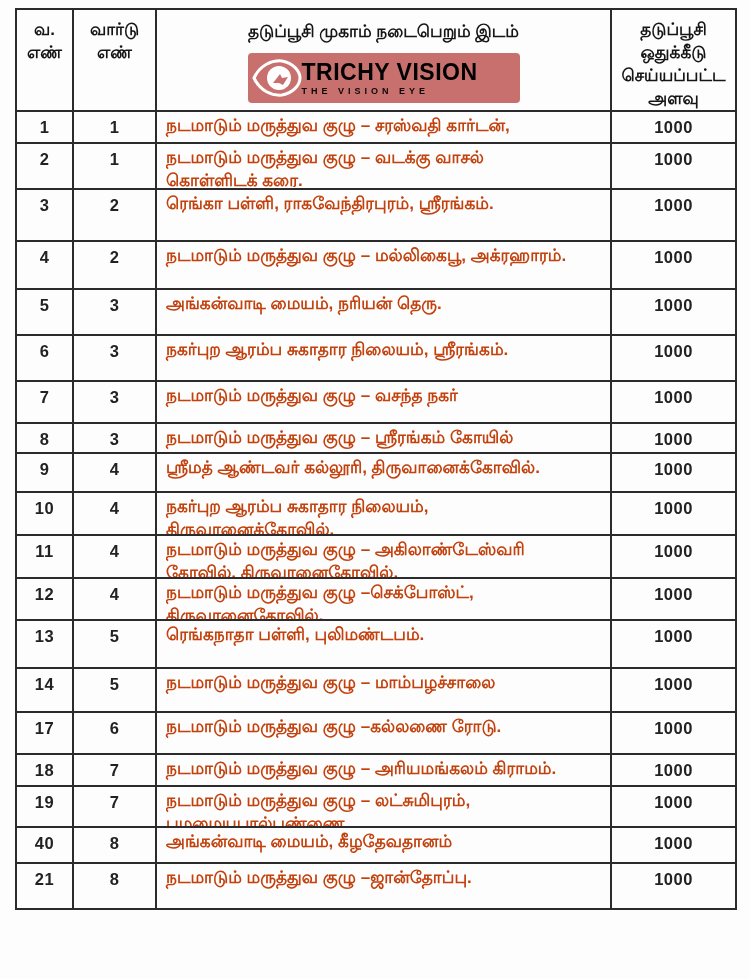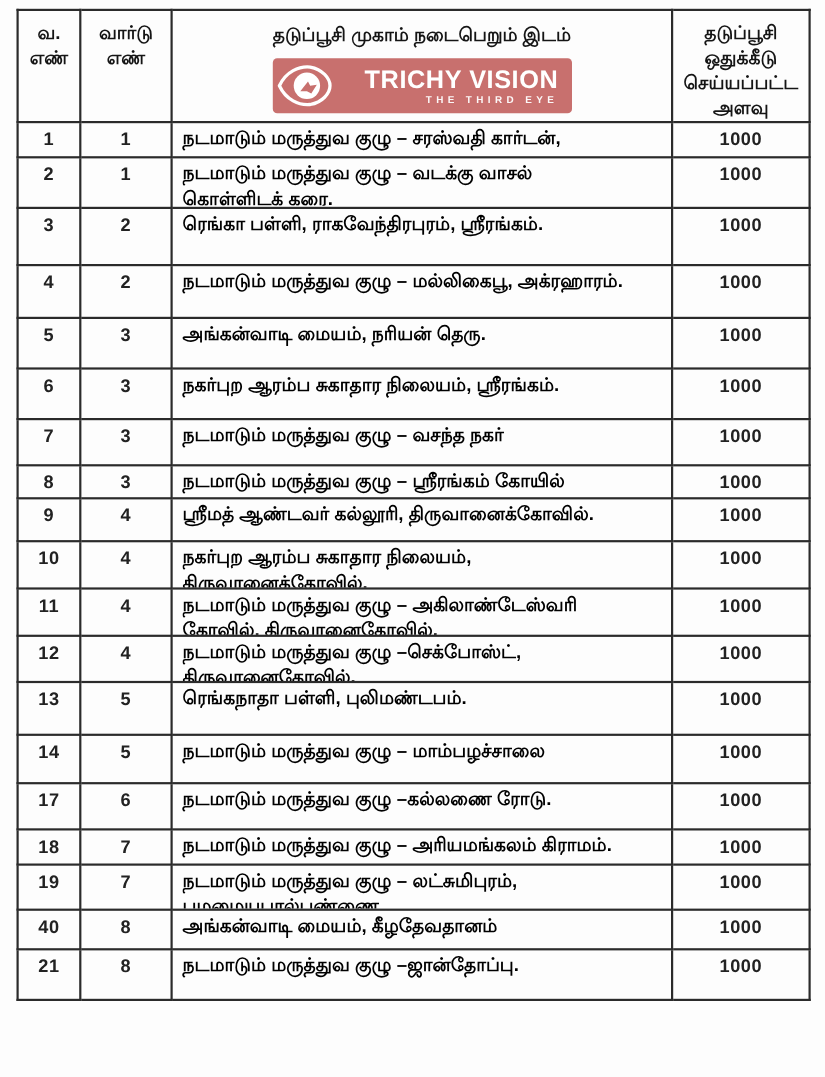--- a/index.html
+++ b/index.html
@@ -36,37 +36,37 @@
     font-weight: 700;
     font-size: 16.5px;
     padding-top: 6px;
     color: #222222;
     letter-spacing: 0.5px;
   }
   .c-loc {
     padding: 3px 6px 0 9px;
     font-weight: 700;
     font-size: 17px;
-    color: #000000;
+    color: #c2410c;
   }
   .loc-wrap { line-height: 22.5px; }
   .clip { overflow: hidden; }
 
   
   .loc-header-title { margin-top: 2px; line-height: 24px; }
   .logo-banner {
     margin: 9px auto 0 auto;
     width: 272px; height: 50px;
     border-radius: 4px;
     display: flex; align-items: center;
     background: var(--banner, #c8706e);
     padding: 0 12px 0 4px;
     box-sizing: border-box;
   }
-  .logo-text { flex: 1; text-align: right; color: #ffffff; }
+  .logo-text { flex: 1; text-align: left; color: #000000; }
   .logo-title {
     font-size: 23px; font-weight: 800;
     letter-spacing: 0.5px; line-height: 25px;
     white-space: nowrap;
   }
   .logo-tagline {
     font-size: 9px; font-weight: 600;
     letter-spacing: 4px; margin-top: 1px;
     opacity: 0.95;
     white-space: nowrap;
@@ -92,21 +92,21 @@
         <th>
           <div class="loc-header-title">தடுப்பூசி முகாம் நடைபெறும் இடம்</div>
           <div class="logo-banner" style="--banner: #c8706e;">
             <svg width="50" height="44" viewBox="0 0 50 44">
               <path d="M2 22 C8 9 20 4 30 5 C41 7 48 15 48 22 C48 29 41 37 30 39 C20 40 8 35 2 22 Z" fill="none" stroke="#ffffff" stroke-width="3"></path>
               <circle cx="27" cy="22" r="12" fill="#ffffff"></circle>
               <path d="M21 27 l7 -9 l2 4 l6 -1 l-5 8 l-4 -2 z" fill="var(--banner, #c8706e)"></path>
             </svg>
             <div class="logo-text">
               <div class="logo-title">TRICHY VISION</div>
-              <div class="logo-tagline">THE THIRD EYE</div>
+              <div class="logo-tagline">THE VISION EYE</div>
             </div>
           </div>
         </th>
         <th><span class="hdr-lines">தடுப்பூசி
 ஒதுக்கீடு
 செய்யப்பட்ட
 அளவு</span></th>
       </tr>
     </thead>
     <tbody>

